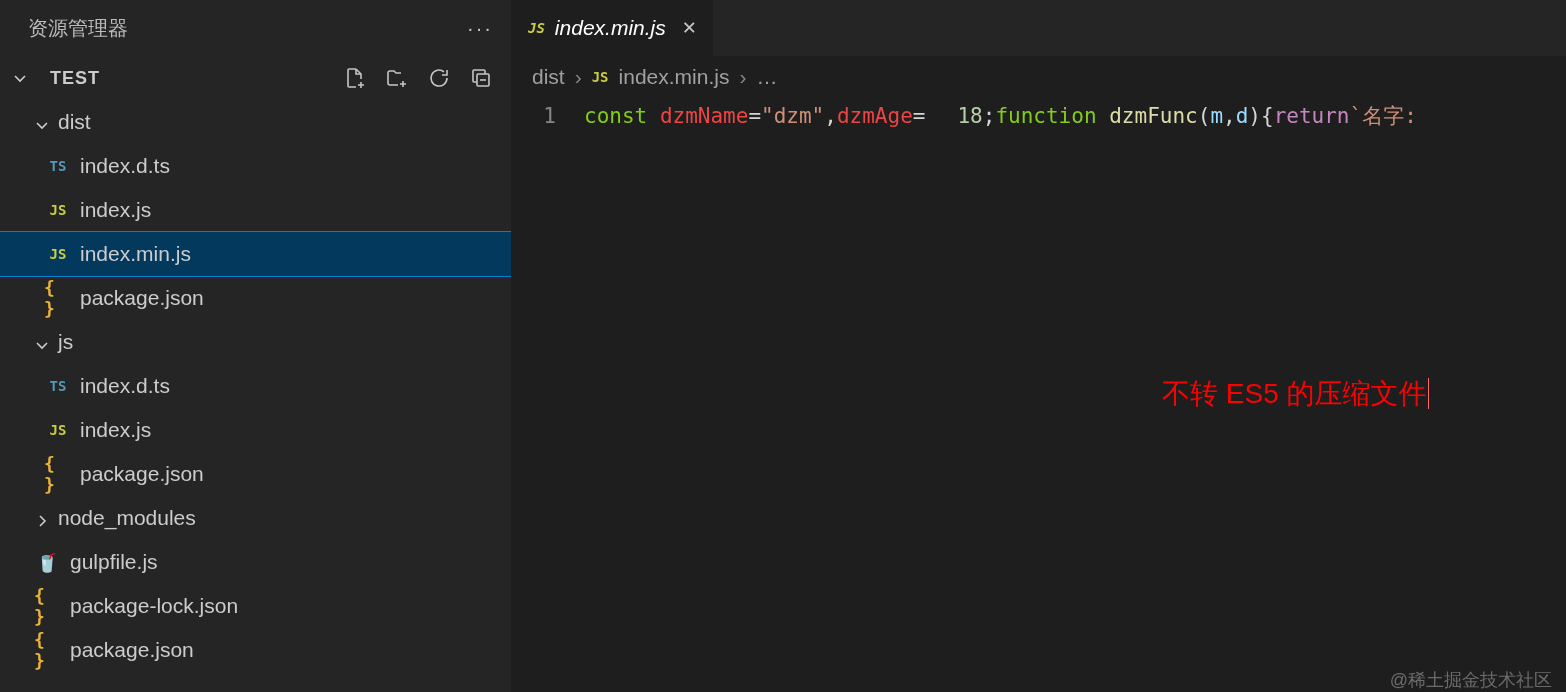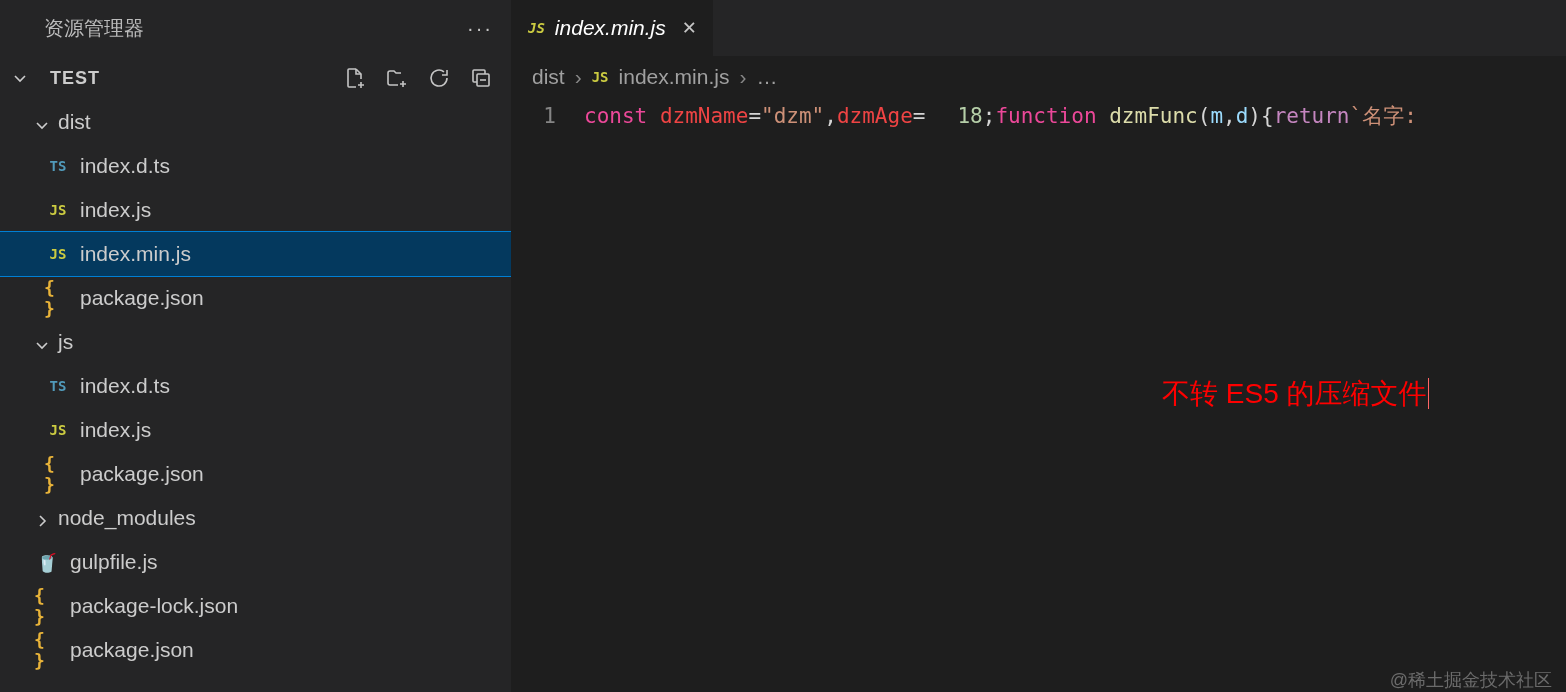--- a/index.html
+++ b/index.html
@@ -18,21 +18,20 @@
     display: flex;
     flex-direction: column;
     border-right: 1px solid #1e1e1e;
   }
   .sidebar-header {
     display: flex;
     align-items: center;
     justify-content: space-between;
     padding: 12px 18px 12px 28px;
     height: 56px;
-    margin-left: 16px;
   }
   .sidebar-title {
     font-size: 20px;
     color: #bbbbbb;
     font-weight: 400;
   }
   .ellipsis-icon {
     color: #c5c5c5;
     font-size: 20px;
     cursor: pointer;
@@ -158,21 +157,21 @@
   .gutter {
     width: 72px;
     text-align: right;
     padding-right: 28px;
     color: #858585;
   }
   .code-line {
     white-space: pre;
     color: #d4d4d4;
   }
-  .tok-kw { color: #ec4899; }
+  .tok-kw { color: #84cc16; }
   .tok-var { color: #ef4444; }
   .tok-op { color: #d4d4d4; }
   .tok-str { color: #ce9178; }
   .tok-num { color: #b5cea8; margin-left: 32px; }
   .tok-fn { color: #dcdcaa; }
   .tok-param { color: #9cdcfe; }
   .tok-ctrl { color: #c586c0; }
   .annotation {
     position: absolute;
     color: #ff0000;

